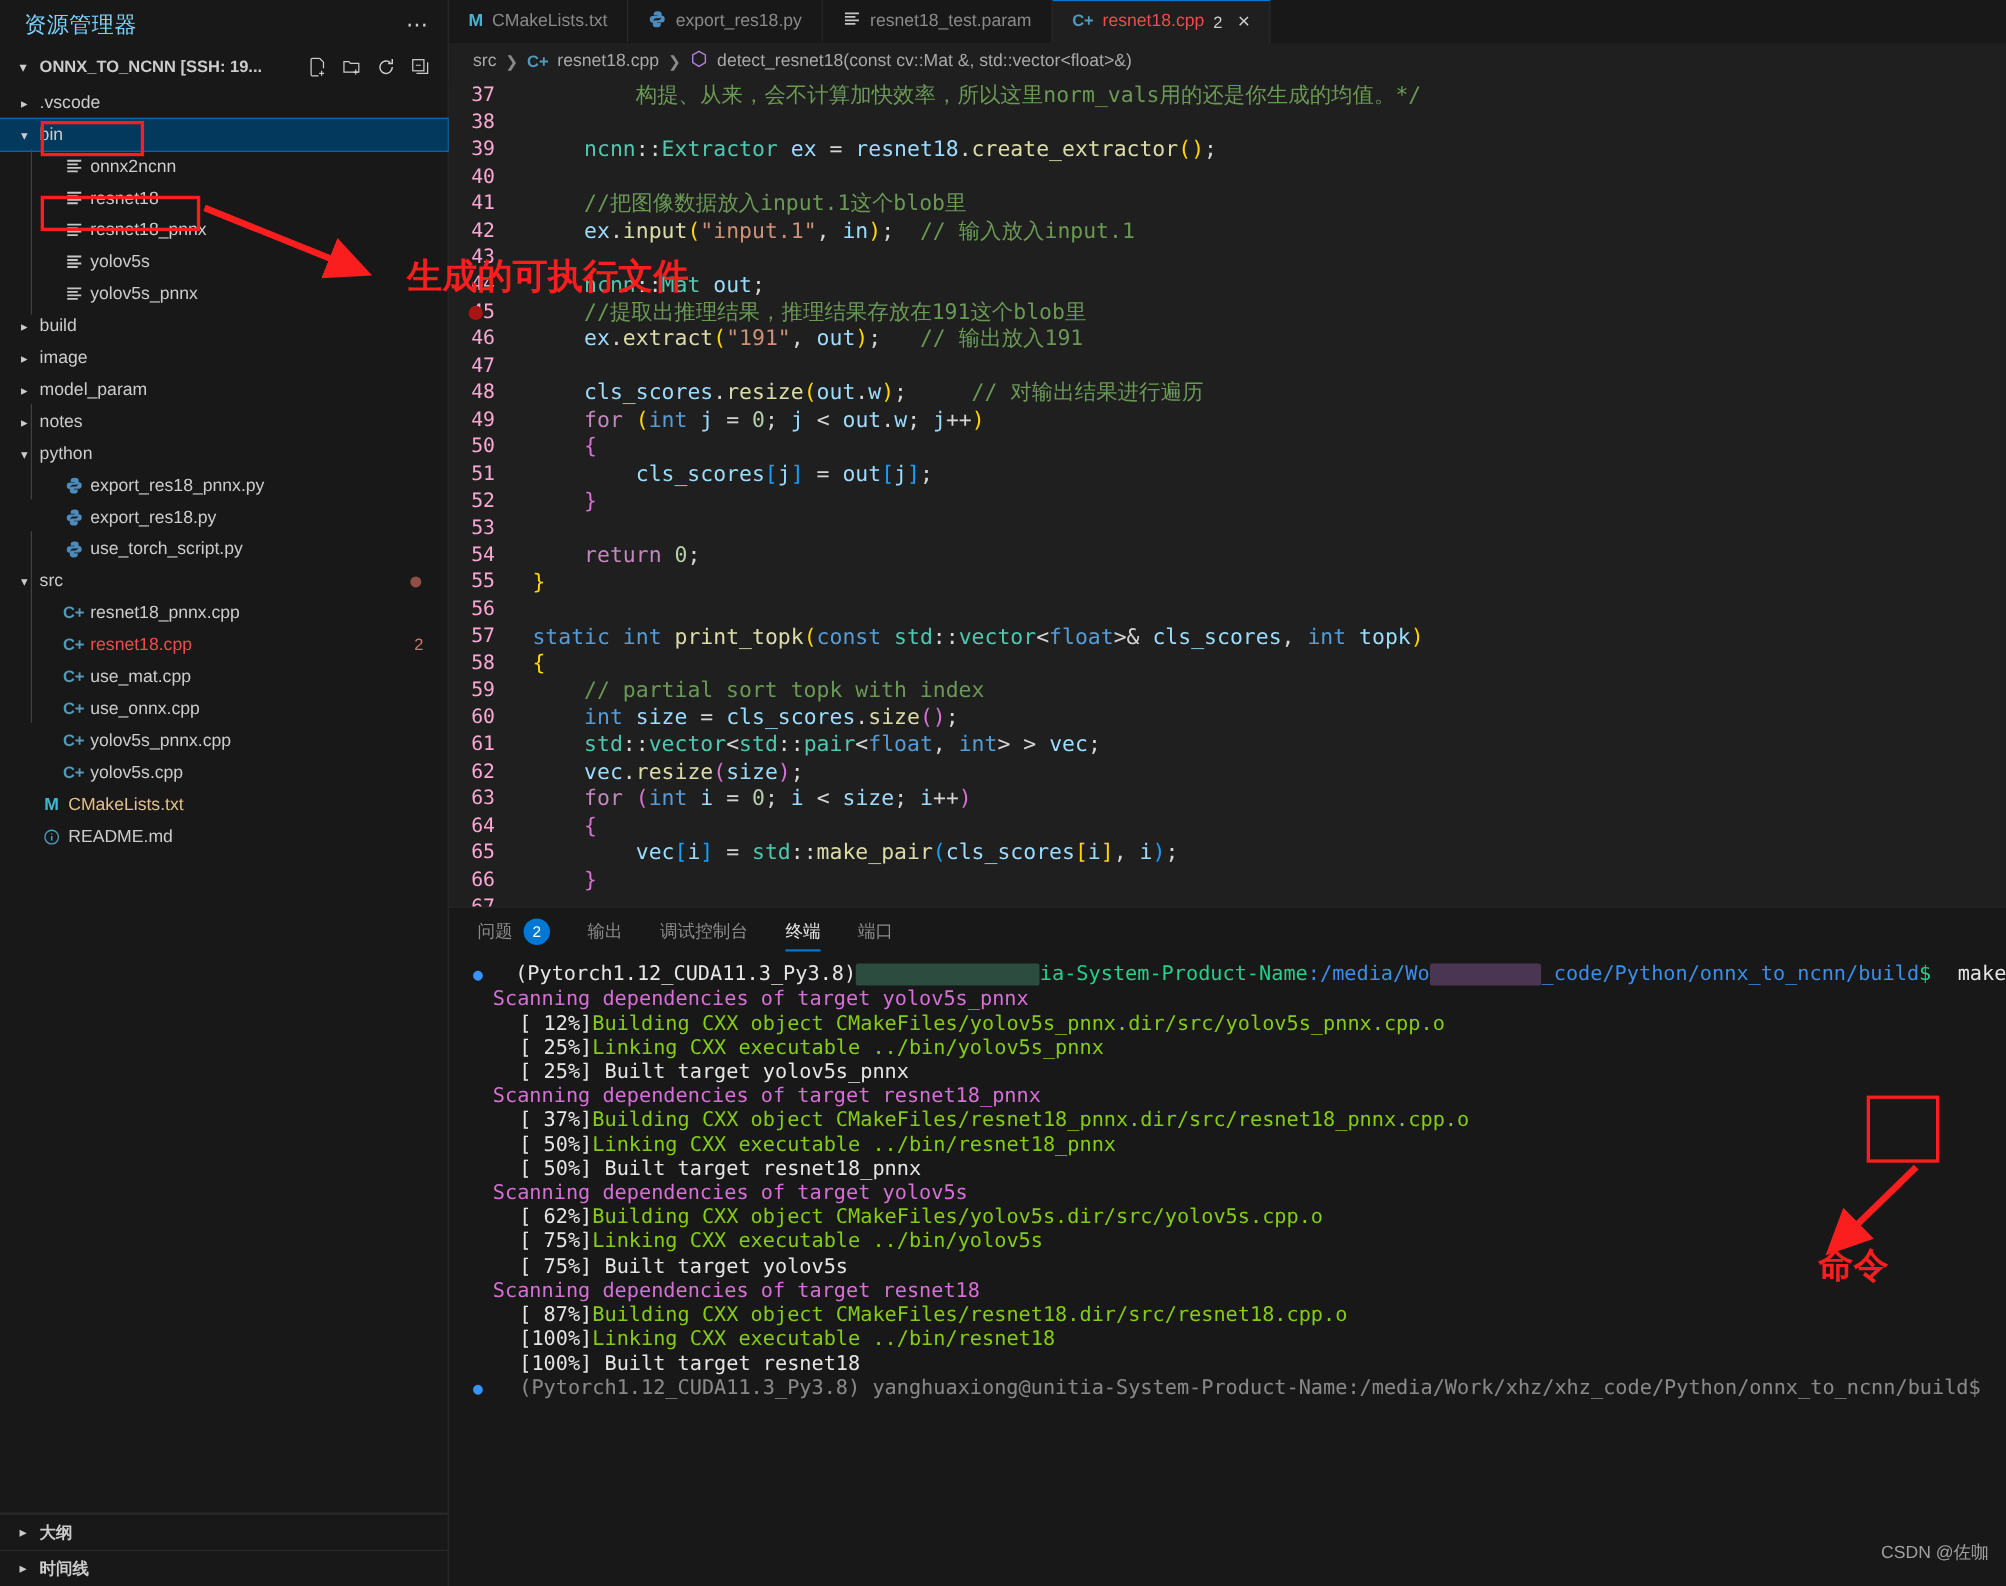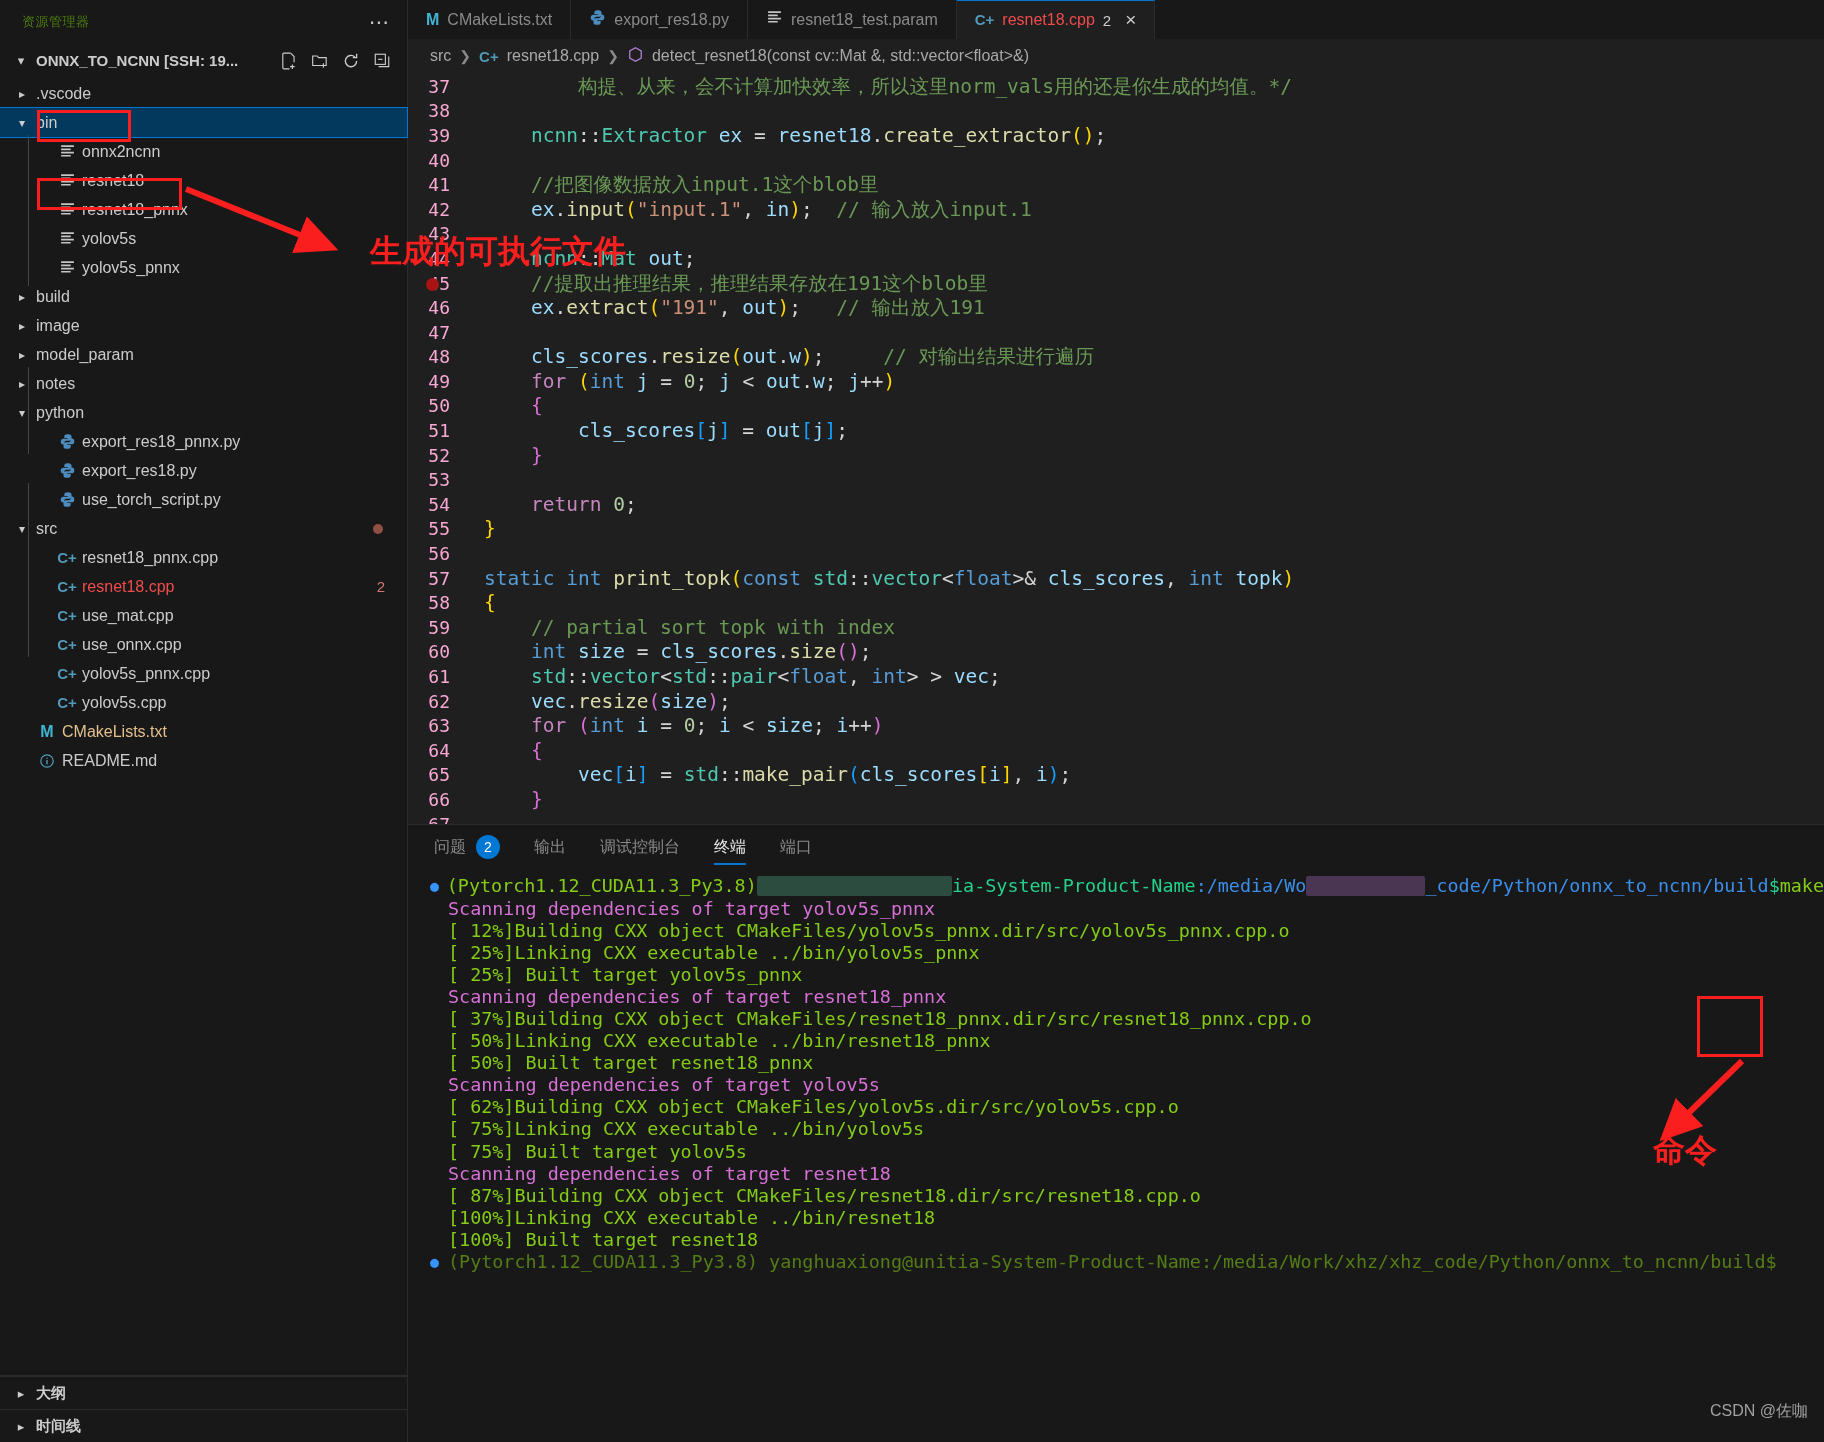--- a/index.html
+++ b/index.html
@@ -16,21 +16,21 @@
     width: 408px; height: 1442px;
     background: #181818;
     border-right: 1px solid #2b2b2b;
     display: flex; flex-direction: column;
     position: relative;
   }
   .sb-title-row {
     height: 44px; display: flex; align-items: center;
     padding: 0 16px 0 22px; justify-content: space-between;
   }
-  .sb-title { color:#4d7c0f; font-size:13px; letter-spacing:.5px; }
+  .sb-title { color:#7dd3fc; font-size:20px; letter-spacing:.5px; }
   .sb-dots { color:#cccccc; font-size:20px; letter-spacing:2px; cursor:pointer; }
 
   .sect-header {
     height: 33px; display:flex; align-items:center;
     color:#cccccc; font-size:15px; font-weight:bold;
     padding-left: 10px; gap:4px;
   }
   .sect-header .caret { width:22px; text-align:center; font-size:13px; color:#cccccc; }
   .sect-actions { margin-left:auto; display:flex; gap:5px; padding-right:12px; }
   .act-ico { width:26px; height:26px; display:flex; align-items:center; justify-content:center; color:#cccccc; }
@@ -131,21 +131,21 @@
   .term {
     flex:1; padding:6px 0 0 22px; overflow:hidden;
     font-family:"DejaVu Sans Mono","Liberation Mono",monospace;
     font-size:18.4px; line-height:22.1px; color:#cccccc; white-space:pre;
   }
   .tline { height:22.1px; display:flex; align-items:center; white-space:pre; }
   .tdot { color:#3794ff; font-size:15px; width:18px; display:inline-block; }
   .tind { width:18px; display:inline-block; }
   .t-green { color:#84cc16; }
   .t-mag { color:#d670d6; }
-  .t-white { color:#84cc16; }
+  .t-white { color:#e5e5e5;margin-left:24px; }
   .t-blue { color:#3b8eea; }
   .t-gr2 { color:#23d18b; }
   .redact { display:inline-block; background:#2b4c3f; border-radius:2px; vertical-align:middle; }
   .redact2 { display:inline-block; background:#4a3652; border-radius:2px; vertical-align:middle; }
 
   
   .anno { position:absolute; color:#fa1e1e; font-weight:bold; pointer-events:none; }
   .box { position:absolute; border:3px solid #fa1e1e; pointer-events:none; }
   svg.arrow { position:absolute; pointer-events:none; }
   .wm { position:absolute; right:16px; bottom:20px; color:#a0a0a0; font-size:16px; }

